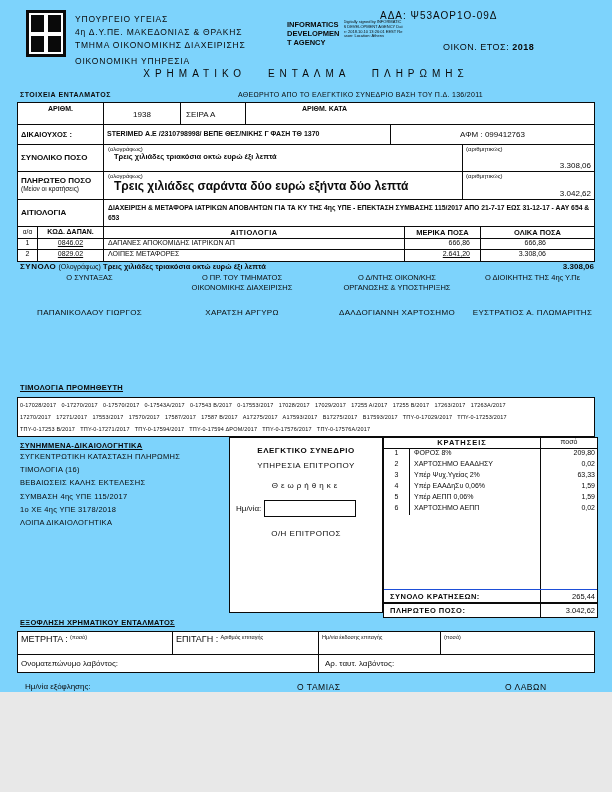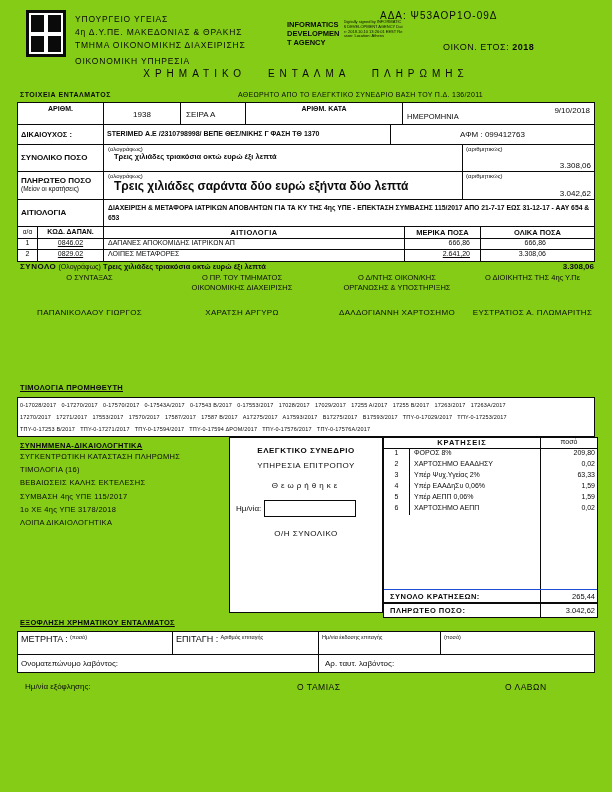--- a/index.html
+++ b/index.html
@@ -1,17 +1,17 @@
 <!DOCTYPE html>
 <html><head>
 <meta charset="utf-8">
 <style>
   * { margin:0; padding:0; box-sizing:border-box; }
   html,body { background:#e8e8e8; }
-  .page { position:relative; width:612px; height:792px; background:#84cc16; color:#0a0a0a;
+  .page { position:relative; width:612px; height:692px; background:#7dd3fc; color:#0a0a0a;
           font-family:"Liberation Sans", sans-serif; font-size:8px; margin:0 auto; overflow:hidden; }
   .abs { position:absolute; }
   .b { font-weight:bold; }
   .ctr { text-align:center; }
   .rt { text-align:right; }
   .sm { font-size:6px; }
   .xs { font-size:5.5px; }
   .ls1 { letter-spacing:0.8px; }
 
   
@@ -93,24 +93,20 @@
   <div class="abs b" style="left:20px;top:91px;font-size:7px;letter-spacing:0.5px;">ΣΤΟΙΧΕΙΑ ΕΝΤΑΛΜΑΤΟΣ</div>
   <div class="abs" style="left:238px;top:91px;font-size:7px;letter-spacing:0.3px;">ΑΘΕΩΡΗΤΟ ΑΠΟ ΤΟ ΕΛΕΓΚΤΙΚΟ ΣΥΝΕΔΡΙΟ ΒΑΣΗ ΤΟΥ Π.Δ. 136/2011</div>
 
   <div class="abs tbl" style="left:17px;top:102px;width:578px;">
 
     <div class="trow" style="height:22px;">
       <div class="tc ctr" style="width:86px;padding-top:2px;font-size:7px;font-weight:bold;">ΑΡΙΘΜ.</div>
       <div class="tc ctr" style="width:77px;padding-top:7px;">1938</div>
       <div class="tc" style="width:65px;padding:7px 0 0 5px;">ΣΕΙΡΑ Α</div>
       <div class="tc ctr" style="width:157px;padding-top:2px;font-size:7px;font-weight:bold;">ΑΡΙΘΜ. ΚΑΤΑ</div>
-      <div class="tc" style="width:191px;display:flex;justify-content:space-between;padding:0 4px;">
-        <span style="align-self:flex-end;padding-bottom:3px;font-size:7.5px;">ΗΜΕΡΟΜΗΝΙΑ</span>
-        <span style="padding-top:3px;">9/10/2018</span>
-      </div>
     </div>
 
     <div class="trow" style="height:20px;">
       <div class="tc lblcell" style="width:86px;padding-top:5px;">ΔΙΚΑΙΟΥΧΟΣ :</div>
       <div class="tc" style="width:287px;padding:5px 3px 0 3px;font-size:7px;font-weight:bold;white-space:nowrap;">STERIMED Α.Ε /2310798998/ ΒΕΠΕ ΘΕΣ/ΝΙΚΗΣ Γ ΦΑΣΗ ΤΘ 1370</div>
       <div class="tc ctr" style="width:203px;padding-top:5px;font-size:8px;">ΑΦΜ :  099412763</div>
     </div>
 
     <div class="trow" style="height:27px;">
       <div class="tc lblcell" style="width:86px;padding-top:8px;font-size:8px;">ΣΥΝΟΛΙΚΟ ΠΟΣΟ</div>
@@ -227,21 +223,21 @@
   </div>
 
   <div class="abs tbl" style="left:229px;top:437px;width:154px;height:176px;">
     <div class="ctr b" style="margin-top:8px;font-size:8px;letter-spacing:0.5px;">ΕΛΕΓΚΤΙΚΟ ΣΥΝΕΔΡΙΟ</div>
     <div class="ctr" style="margin-top:6px;font-size:8px;letter-spacing:0.5px;">ΥΠΗΡΕΣΙΑ ΕΠΙΤΡΟΠΟΥ</div>
     <div class="ctr spaced" style="margin-top:11px;font-size:8px;">Θεωρήθηκε</div>
     <div style="margin-top:10px;display:flex;align-items:center;gap:3px;padding-left:6px;">
       <span>Ημ/νία:</span>
       <input class="audit-input" type="text" style="">
     </div>
-    <div class="ctr" style="margin-top:12px;font-size:8px;letter-spacing:0.5px;">Ο/Η ΣΥΝΟΛΙΚΟ</div>
+    <div class="ctr" style="margin-top:12px;font-size:8px;letter-spacing:0.5px;">Ο/Η ΕΠΙΤΡΟΠΟΣ</div>
   </div>
 
   <div class="abs tbl" style="left:383px;top:437px;width:215px;">
     <div class="trow" style="height:11px;">
       <div class="tc ctr b" style="width:157px;font-size:7.5px;letter-spacing:1px;">ΚΡΑΤΗΣΕΙΣ</div>
       <div class="tc ctr" style="width:56px;font-size:7px;">ποσό</div>
     </div>
     <div>
       <div class="dedrow">
         <div class="num">1</div>

